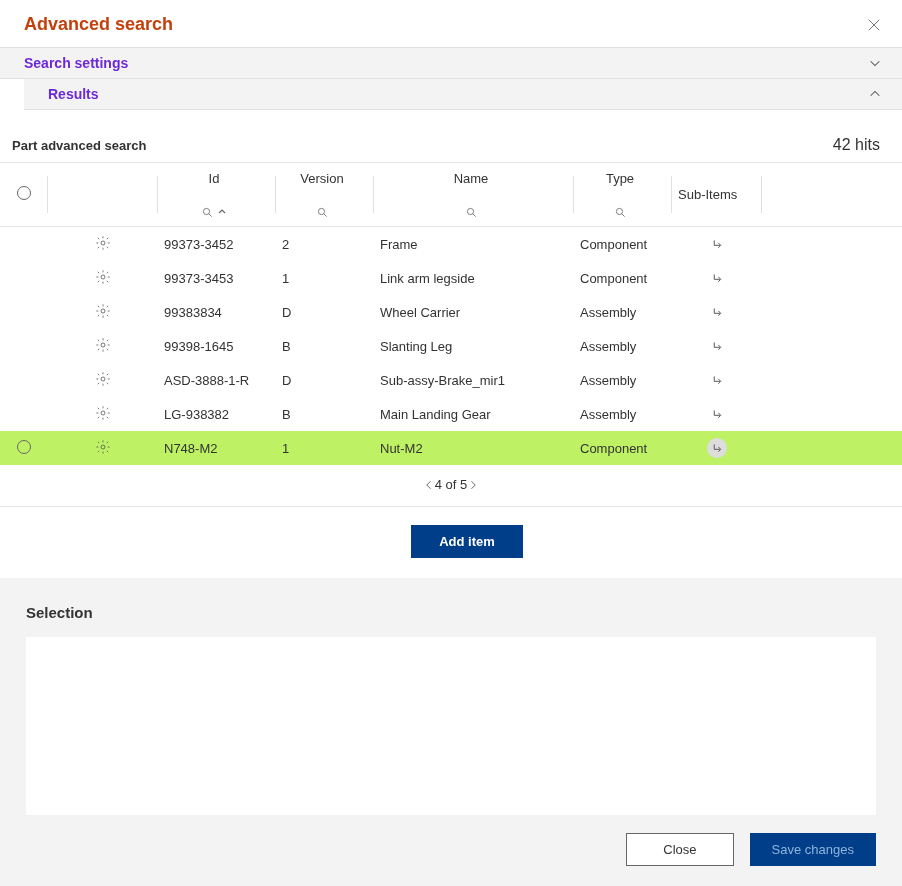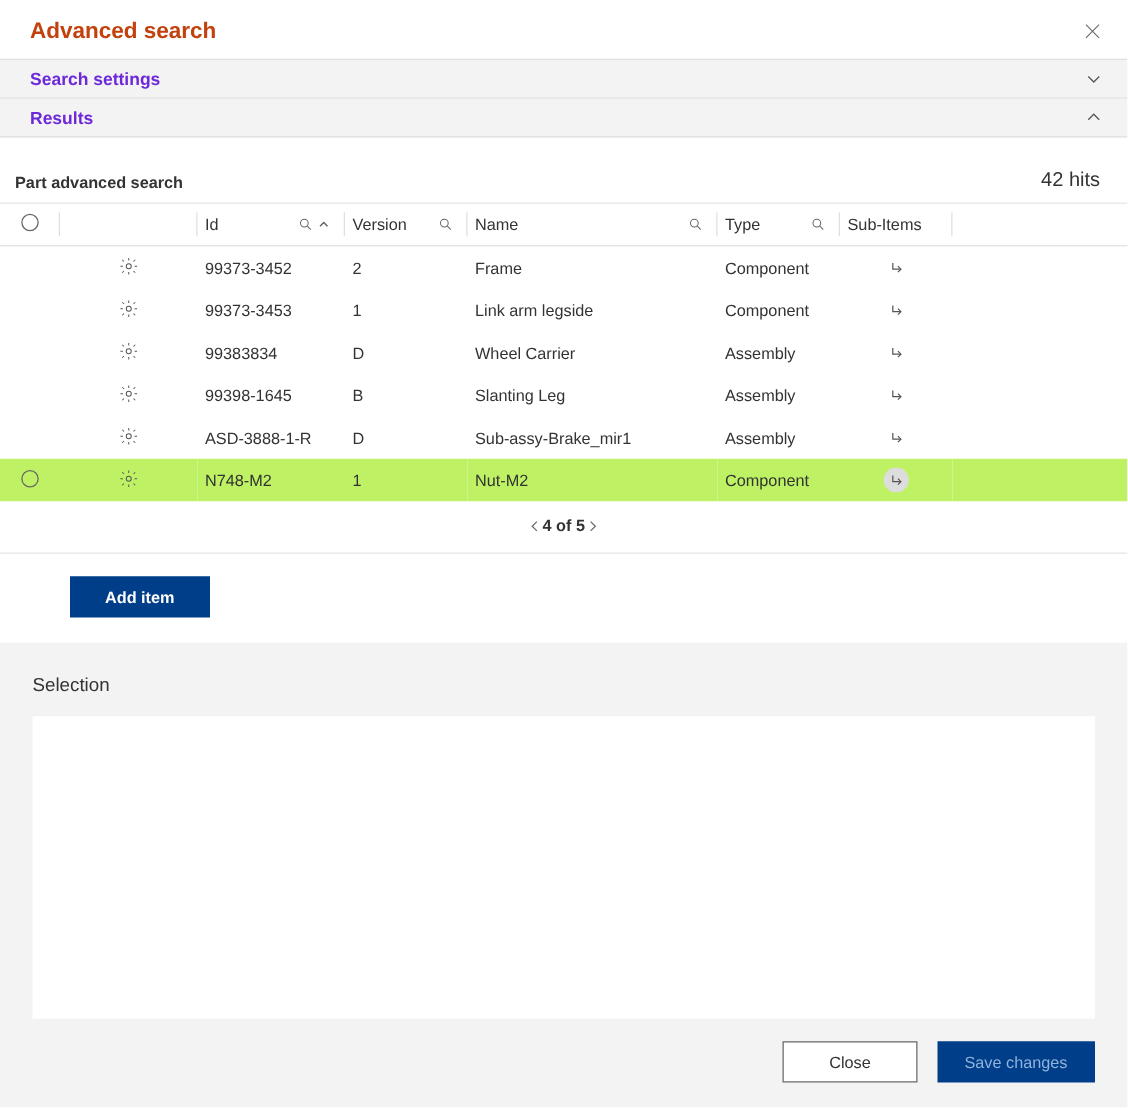--- a/index.html
+++ b/index.html
@@ -34,21 +34,21 @@
   .accordion-header {
     background: #f3f3f3;
     border-top: 1px solid #e0e0e0;
     border-bottom: 1px solid #e0e0e0;
     display:flex;
     align-items:center;
     justify-content:space-between;
     padding: 7px 20px 7px 24px;
     cursor:pointer;
   }
-  .accordion-header + .accordion-header { border-top:none; }
+  .accordion-header + .accordion-header { border-top:none;margin-left:24px; }
   .accordion-title { font-size:14px; font-weight:600; color:#6d28d9; }
   .chevron {
     color:#555;
     display:flex;align-items:center;justify-content:center;
   }
   .section-meta {
     display:flex;
     justify-content:space-between;
     align-items:center;
     padding: 26px 22px 8px 12px;
@@ -86,55 +86,54 @@
   table.parts tbody tr.hovered { background:#bef264; }
   .radio-circle {
     width:14px;height:14px;border:1.5px solid #666;border-radius:50%;
     display:inline-block;
   }
   .gear-icon {
     width:16px;height:16px;color:#555;display:inline-flex;align-items:center;justify-content:center;
   }
   .mag-icon { width:12px;height:12px;color:#666;display:inline-flex;align-items:center;justify-content:center;}
   .sort-up { display:inline-flex;align-items:center;justify-content:center;color:#666;width:10px;height:10px;margin-left:2px;}
-  .th-inner{display:flex;align-items:center;justify-content:space-between;gap:20px;padding-right:6px;}
+  .th-inner{display:flex;align-items:center;justify-content:space-between;gap:20px;padding-right:6px;flex-direction:column;}
   .subitem-icon{
     width:20px;height:20px;display:inline-flex;align-items:center;justify-content:center;color:#555;border-radius:50%;
   }
   tr.hovered .subitem-icon{background:#ddd;}
   .pager {
     display:flex;align-items:center;justify-content:center;
     padding:12px 0 14px;
     border-bottom:1px solid #e5e5e5;
-    font-weight:bold;
   }
   .pager .nav{color:#666;cursor:pointer;display:flex;align-items:center;}
   .pager .txt{font-size:13px;}
   .add-item-row{
-    display:flex;justify-content:flex-start;
+    display:flex;justify-content:center;
     padding:18px 24px 20px;
     margin-left:32px;
   }
   .btn-primary{
     background:#003e8a;
     color:#fff;
     border:none;
     font-size:13px;
     font-weight:600;
     padding:9px 28px;
     cursor:pointer;
   }
   .selection-area{
     background:#f3f3f3;
     flex:1;
     padding:26px 26px 0 26px;
     display:flex;flex-direction:column;
   }
   .selection-area h2{
-    font-size:15px;font-weight:400;margin-bottom:16px;color:#333;
+    font-size:15px;font-weight:700;margin-bottom:16px;color:#333;
   }
   .selection-box{
     background:#fff;
     flex:1;
     min-height:140px;
   }
   .footer{
     background:#f3f3f3;
     display:flex;justify-content:flex-end;gap:16px;
     padding:18px 26px 20px;
@@ -360,20 +359,40 @@
         <td>Sub-assy-Brake_mir1</td>
         <td>Assembly</td>
         <td style="text-align:center;"><span class="subitem-icon">
             <svg viewBox="0 0 16 16" width="13" height="13" stroke="currentColor" stroke-width="1.2" fill="none">
               <path d="M4 3v6h7"></path>
               <polyline points="9,6 12,9 9,12"></polyline>
             </svg>
           </span></td>
         <td></td>
       </tr>
+      <tr>
+        <td style="text-align:center;"></td>
+        <td style="text-align:center;"><span class="gear-icon">
+            <svg viewBox="0 0 24 24" width="16" height="16" stroke="currentColor" stroke-width="1.2" fill="none">
+              <circle cx="12" cy="12" r="3"></circle>
+              <path d="M12 2v3M12 19v3M4.2 4.2l2.1 2.1M17.7 17.7l2.1 2.1M2 12h3M19 12h3M4.2 19.8l2.1-2.1M17.7 6.3l2.1-2.1"></path>
+            </svg>
+          </span></td>
+        <td>LG-938382</td>
+        <td>B</td>
+        <td>Main Landing Gear</td>
+        <td>Assembly</td>
+        <td style="text-align:center;"><span class="subitem-icon">
+            <svg viewBox="0 0 16 16" width="13" height="13" stroke="currentColor" stroke-width="1.2" fill="none">
+              <path d="M4 3v6h7"></path>
+              <polyline points="9,6 12,9 9,12"></polyline>
+            </svg>
+          </span></td>
+        <td></td>
+      </tr>
       <tr class="hovered">
         <td style="text-align:center;"><span class="radio-circle"></span></td>
         <td style="text-align:center;"><span class="gear-icon">
             <svg viewBox="0 0 24 24" width="16" height="16" stroke="currentColor" stroke-width="1.2" fill="none">
               <circle cx="12" cy="12" r="3"></circle>
               <path d="M12 2v3M12 19v3M4.2 4.2l2.1 2.1M17.7 17.7l2.1 2.1M2 12h3M19 12h3M4.2 19.8l2.1-2.1M17.7 6.3l2.1-2.1"></path>
             </svg>
           </span></td>
         <td>N748-M2</td>
         <td>1</td>

